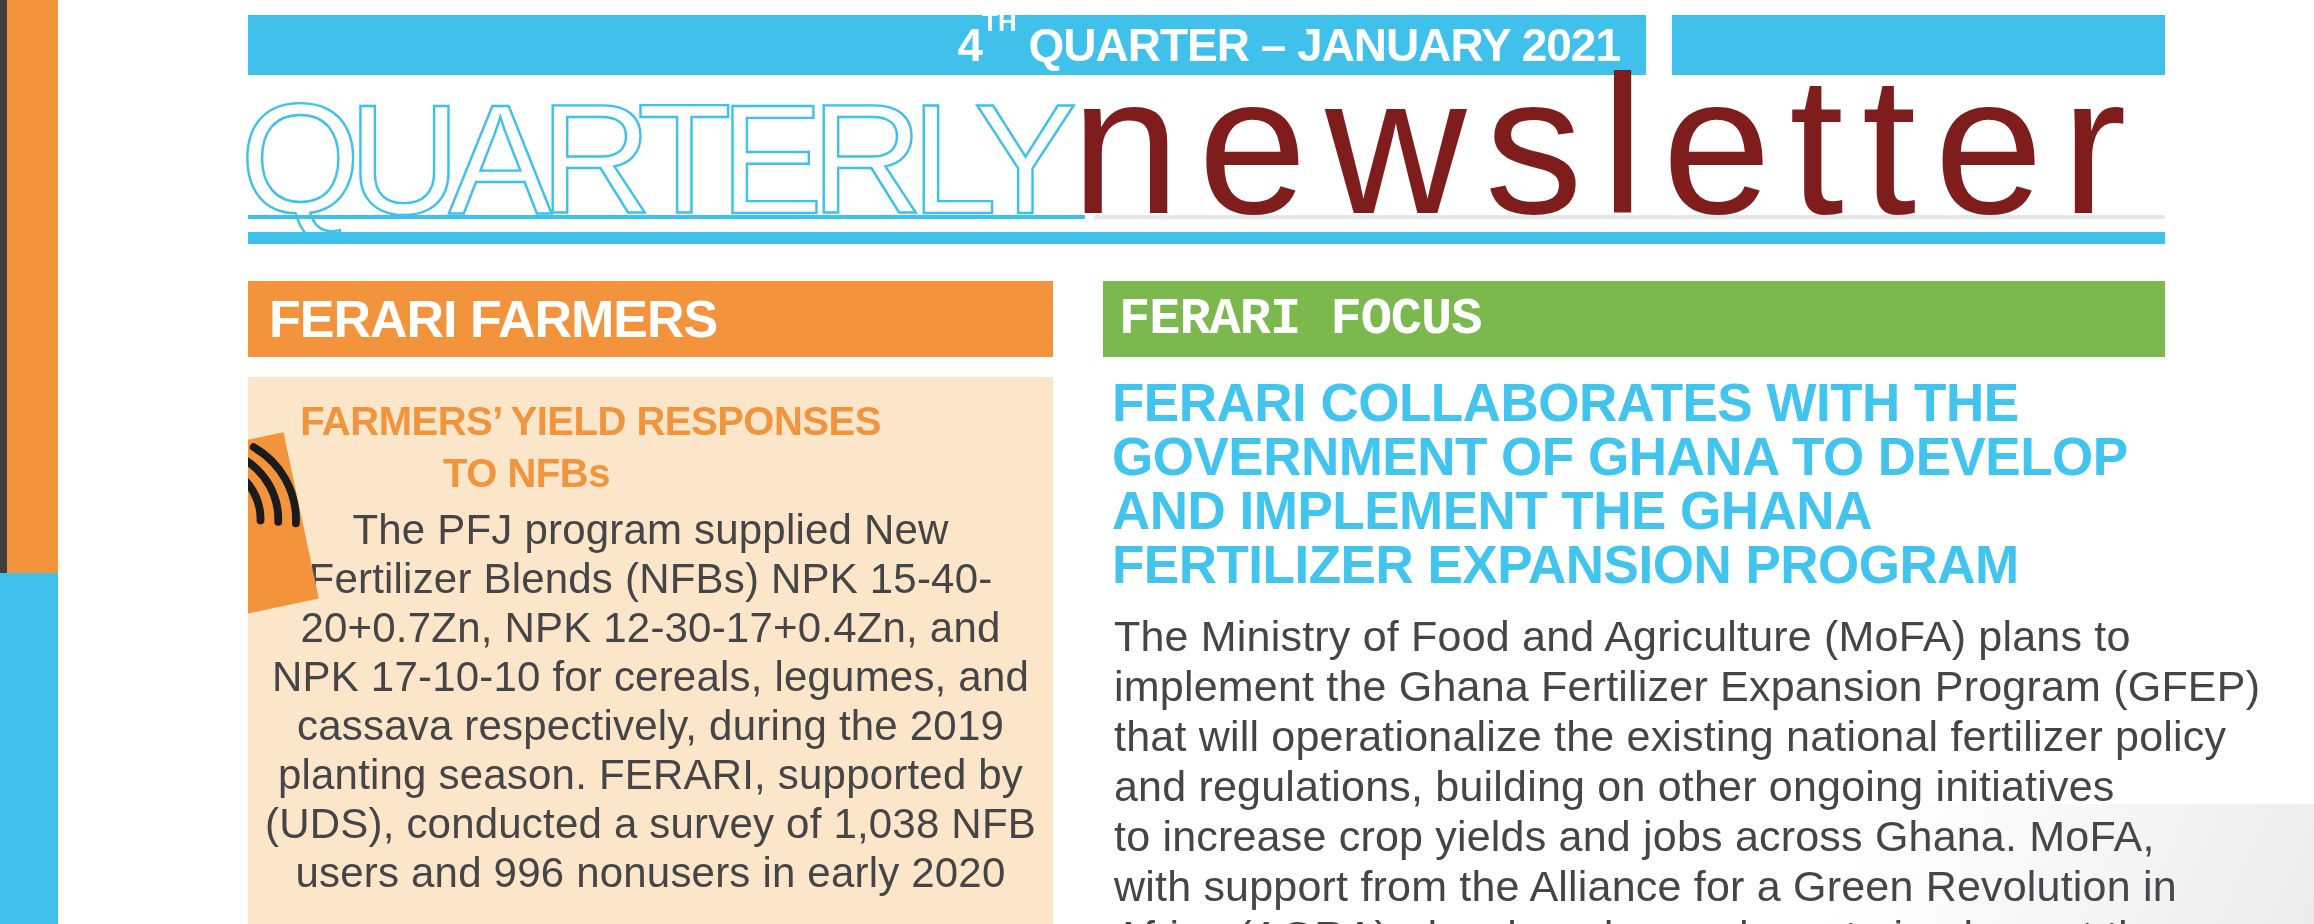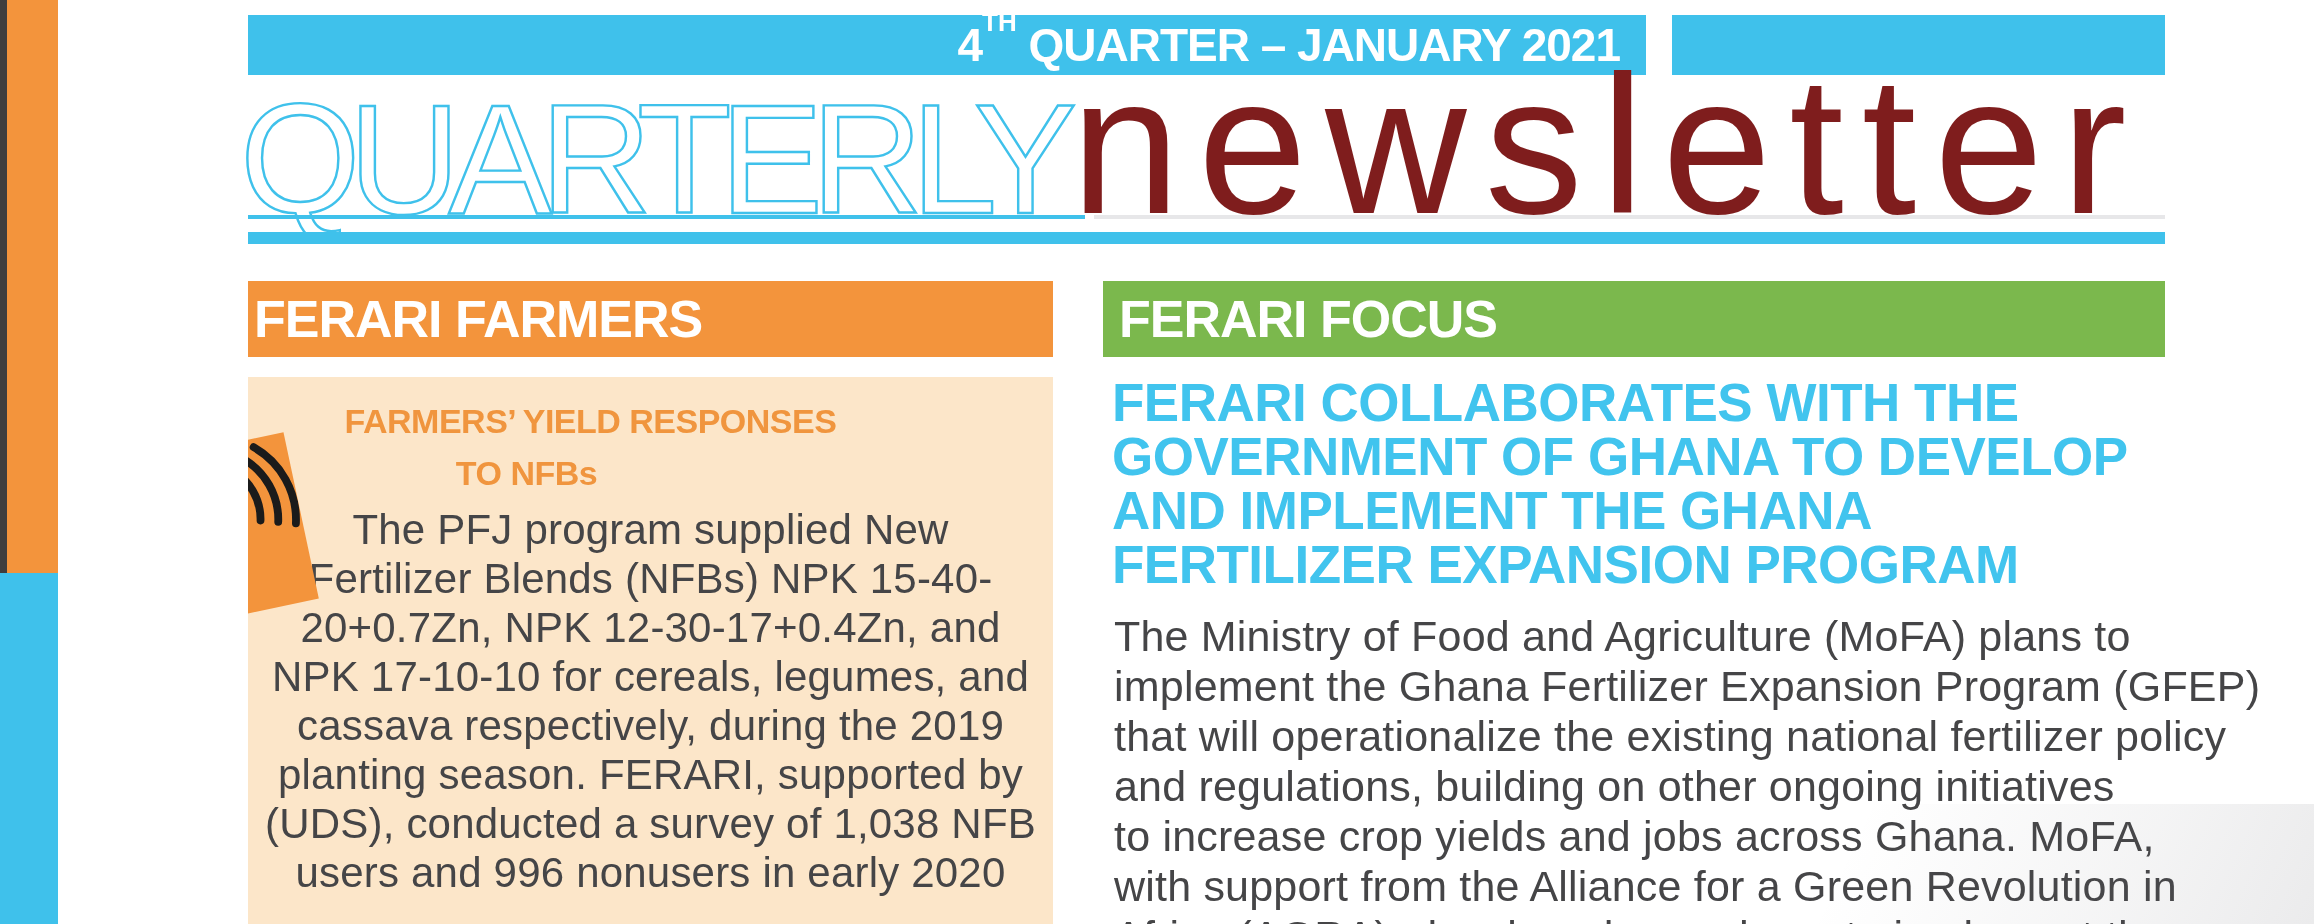--- a/index.html
+++ b/index.html
@@ -35,31 +35,31 @@
   .u-quarterly { position:absolute; left:248px; top:215px; width:837px; height:4px; background:#3FC1EB; }
   .u-newsletter { position:absolute; left:1094px; top:215px; width:1071px; height:4px; background:#E7E7E9; }
   .title-rule { position:absolute; left:248px; top:232px; width:1917px; height:12px; background:#3FC1EB; }
 
   
   .section-header {
     position:absolute; top:281px; height:76px; color:#ffffff;
     font-weight:900; font-size:52px; letter-spacing:-1px;
     display:flex; align-items:center; white-space:nowrap;
   }
-  .hdr-farmers { left:248px; width:805px; background:#F3943C; padding-left:6px; }
-  .hdr-focus   { left:1103px; width:1062px; background:#7BB84D; padding-left:16px; }
+  .hdr-farmers { left:248px; width:805px; background:#F3943C; padding-left:21px; }
+  .hdr-focus   { left:1103px; width:1062px; background:#7BB84D; padding-left:16px;font-family:Liberation Mono, monospace; }
 
   
   .card-farmers {
     position:absolute; left:248px; top:377px; width:805px; height:547px;
     background:#FCE6C9; overflow:hidden;
   }
   .card-heading {
     margin-top:18px; padding:0 140px 0 20px; text-align:center;
-    color:#F0953E; font-weight:bold; font-size:34px; line-height:52px; letter-spacing:-0.5px;
+    color:#F0953E; font-weight:bold; font-size:40px; line-height:52px; letter-spacing:-0.5px;
     white-space:nowrap;
   }
   .card-heading .l2 { position:relative; left:-64px; display:inline-block; }
   .card-body {
     margin-top:6px; text-align:center; color:#454547;
     font-size:42px; line-height:49px; letter-spacing:0.2px;
   }
   .card-body div { white-space:nowrap; }
 
   .megaphone {

